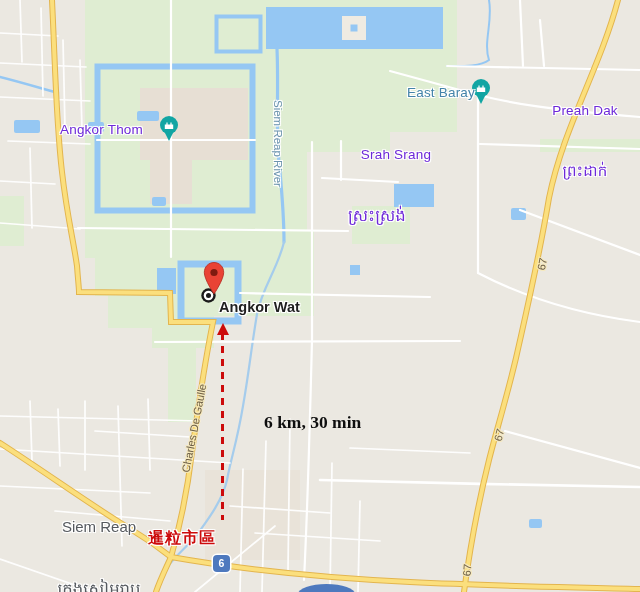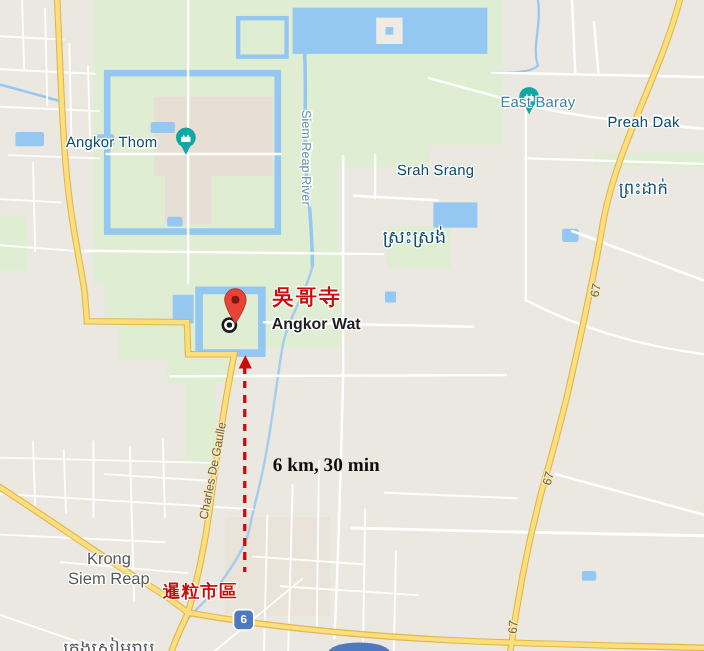--- a/index.html
+++ b/index.html
@@ -1,32 +1,32 @@
 <!DOCTYPE html>
 <html><head>
 <meta charset="utf-8">
 <style>
   html,body{margin:0;padding:0;background:#fff;}
   #stage{position:relative;width:640px;height:592px;overflow:hidden;background:#EBE8E1;
          font-family:"Liberation Sans",sans-serif;}
   #geo{position:absolute;left:0;top:0;}
-  .lbl{position:absolute;white-space:nowrap;color:#0c4a6e;
+  .lbl{position:absolute;white-space:nowrap;color:#6d28d9;
        text-shadow:-1px -1px 0 #fff,1px -1px 0 #fff,-1px 1px 0 #fff,1px 1px 0 #fff,0 0 3px #fff;}
   .poi{font-size:13.5px;font-weight:500;letter-spacing:.2px;}
   .city{font-size:15px;font-weight:500;color:#55595E;}
   .khmer{font-family:"DejaVu Sans",sans-serif;margin-top:42px;}
   .water-lbl{color:#4383A9;}
   .river-lbl{color:#6C93AE;font-size:11.5px;font-weight:500;transform:rotate(90deg);transform-origin:0 0;}
   .road-lbl{color:#6F6148;font-size:11px;font-weight:500;
             text-shadow:-1px -1px 0 #F6E9BD,1px -1px 0 #F6E9BD,-1px 1px 0 #F6E9BD,1px 1px 0 #F6E9BD;}
   .bigpoi{font-size:14.5px;font-weight:700;color:#1F1F1F;}
   .cn{font-family:"DejaVu Serif",serif;color:#CC0B0B;font-weight:700;
       text-shadow:-1px -1px 0 #fff,1px -1px 0 #fff,-1px 1px 0 #fff,1px 1px 0 #fff;}
   .dist{font-family:"Liberation Serif",serif;font-weight:700;color:#0E0E0E;font-size:17.5px;
-        text-shadow:-1px -1px 0 #EDEAE4,1px 1px 0 #EDEAE4;}
+        text-shadow:-1px -1px 0 #EDEAE4,1px 1px 0 #EDEAE4;margin-left:16px;}
   .pin{position:absolute;}
   .shield{position:absolute;width:17px;height:17px;background:#4E79BE;border-radius:4px;
           color:#fff;font:700 10.5px/17px "Liberation Sans",sans-serif;text-align:center;
           box-shadow:0 0 0 1.5px #fff;}
   .dash-line{position:absolute;left:221px;top:333px;width:3px;height:187px;
              background:repeating-linear-gradient(to bottom,#CC0B0B 0 7px,transparent 7px 13px);}
   .arrow-head{position:absolute;left:217px;top:323px;width:0;height:0;
               border-left:6px solid transparent;border-right:6px solid transparent;
               border-bottom:12px solid #CC0B0B;}
   .blue-arc{position:absolute;left:298px;top:584px;width:57px;height:20px;border-radius:50%;
@@ -175,43 +175,41 @@
     <circle cx="8.5" cy="8.5" r="7.2" fill="#1A1A1A"></circle>
     <circle cx="8.5" cy="8.5" r="4.8" fill="#FFFFFF"></circle>
     <circle cx="8.5" cy="8.5" r="2.5" fill="#1A1A1A"></circle>
   </svg>
   <svg class="pin" style="left:202px;top:261px;" width="24" height="35">
     <path d="M12,1.5 C6.4,1.5 2.3,5.9 2.3,11.5 C2.3,18.6 12,33 12,33 C12,33 21.7,18.6 21.7,11.5 C21.7,5.9 17.6,1.5 12,1.5 Z" fill="#E94335" stroke="#B3271E" stroke-width="0.8"></path>
     <circle cx="12" cy="11.5" r="3.6" fill="#7E1B10"></circle>
   </svg>
 
   <div class="lbl poi" style="left:60px;top:122px;">Angkor Thom</div>
-  <div class="lbl poi water-lbl" style="left:407px;top:85px;margin-left:48px;">East Baray</div>
+  <div class="lbl poi water-lbl" style="left:407px;top:85px;">East Baray</div>
 
   <div class="lbl poi" style="left:545px;top:103px;width:80px;text-align:center;">Preah Dak</div>
   <div class="lbl poi khmer" style="left:541px;top:119px;width:88px;text-align:center;font-size:15px;">ព្រះដាក់</div>
 
   <div class="lbl poi" style="left:350px;top:147px;width:92px;text-align:center;">Srah Srang</div>
   <div class="lbl poi khmer" style="left:348px;top:163px;width:96px;text-align:left;font-size:16px;">ស្រះស្រង់</div>
 
   <div class="lbl river-lbl" style="left:284px;top:100px;">Siem Reap River</div>
 
-  <div class="lbl bigpoi" style="left:219px;top:287px;margin-left:28px;">Angkor Wat</div>
-
-  <div class="lbl city" style="left:43px;top:500px;width:112px;text-align:center;">Krong</div>
+  <div class="lbl bigpoi" style="left:219px;top:299px;">Angkor Wat</div>
+
   <div class="lbl city" style="left:43px;top:518px;width:112px;text-align:center;">Siem Reap</div>
   <div class="lbl city khmer" style="left:35px;top:537px;width:128px;text-align:center;font-size:16.5px;">ក្រុងសៀមរាប</div>
 
   <div class="lbl road-lbl" style="left:194px;top:428px;transform:translate(-50%,-50%) rotate(-79deg);">Charles De Gaulle</div>
   <div class="lbl road-lbl" style="left:542px;top:264px;transform:translate(-50%,-50%) rotate(-79deg);">67</div>
   <div class="lbl road-lbl" style="left:499px;top:435px;transform:translate(-50%,-50%) rotate(-74deg);">67</div>
   <div class="lbl road-lbl" style="left:467px;top:570px;transform:translate(-50%,-50%) rotate(-86deg);">67</div>
 
   <div class="shield" style="left:213px;top:555px;">6</div>
   <div class="blue-arc"></div>
 
   <div class="arrow-head"></div>
   <div class="dash-line"></div>
-  <div class="lbl cn" style="left:248px;top:257px;font-size:19px;letter-spacing:2px;">吳哥寺</div>
   <div class="lbl cn" style="left:148px;top:528px;font-size:16px;letter-spacing:1px;">暹粒市區</div>
   <div class="lbl dist" style="left:248px;top:412px;">6 km, 30 min</div>
 
 </div>
 
 </body></html>

